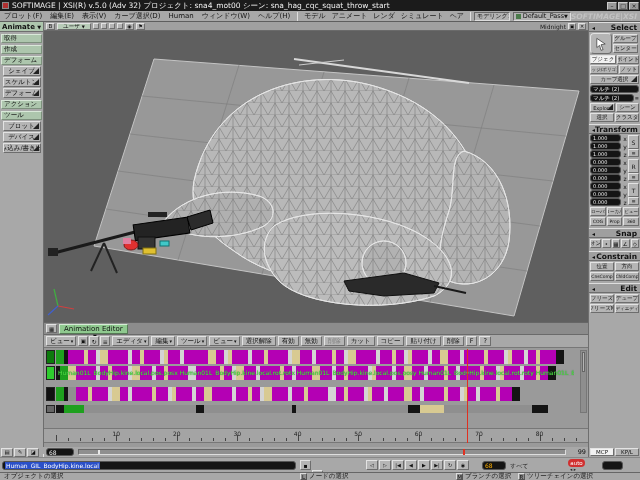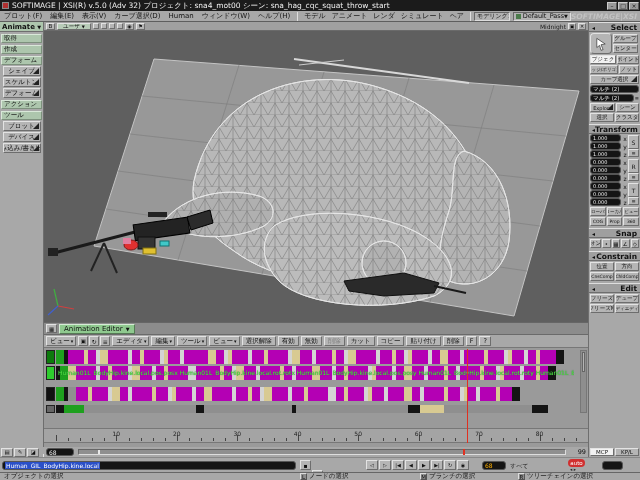--- a/index.html
+++ b/index.html
@@ -336,21 +336,21 @@
     </div>
     <div class="flex" style="gap:1px;padding:0 1px;">
       <div class="btn rp-btn" style="flex:1;">フリーズM</div>
       <div class="btn rp-btn" style="flex:1;font-size:4.5px;">ボディエディタ</div>
     </div>
   </div>
 
   <div class="abs" style="left:44px;top:322px;width:544px;height:125px;background:#9a9a9a;border-top:1px solid #666;">
     <div class="flex" style="height:12px;background:#8c8c8c;border-bottom:1px solid #6a6a6a;padding:1px 2px;gap:2px;">
       <div class="btn" style="width:11px;height:9px;font-size:5.5px;">▦</div>
-      <div class="flex" style="height:10px;background:#8fc98f;border:1px solid;border-color:#d5ecd5 #557a55 #557a55 #d5ecd5;font-size:7px;padding:0 4px;">
+      <div class="flex" style="height:10px;background:#8fc98f;border:1px solid;border-color:#d5ecd5 #557a55 #557a55 #d5ecd5;font-size:7px;padding:0 4px;flex-direction:column;">
         <span>Animation Editor</span>
         <span style="font-size:5px;margin-left:3px;">▼</span>
       </div>
     </div>
     <div class="flex" style="height:13px;background:#a8a8a8;border-bottom:1px solid #777;padding:0 2px;">
       <div class="btn tb-menu">ビュー</div>
       <div class="btn" style="width:10px;height:10px;font-size:5.5px;margin-right:1px;">▣</div>
       <div class="btn" style="width:10px;height:10px;font-size:6px;margin-right:1px;">↻</div>
       <div class="btn" style="width:10px;height:10px;font-size:6px;margin-right:2px;">≡</div>
       <div class="btn tb-menu">エディタ</div>
@@ -674,21 +674,21 @@
     <div class="field abs" style="left:602px;top:3px;width:21px;height:9px;"></div>
 
   </div>
 
   <div class="abs flex" style="left:0;top:472px;width:640px;height:8px;background:#a8a8a8;border-top:1px solid #666;font-size:6.5px;">
     <div style="margin-left:4px;">オブジェクトの選択</div>
     <div class="hint abs" style="left:300px;">
         <span class="hintbox">L</span>
         <span>ノードの選択</span>
       </div>
-    <div class="hint abs" style="left:420px;">
+    <div class="hint abs" style="left:456px;">
         <span class="hintbox">M</span>
         <span>ブランチの選択</span>
       </div>
     <div class="hint abs" style="left:518px;">
         <span class="hintbox">R</span>
         <span>ツリーチェインの選択</span>
       </div>
   </div>
 
 </div>

